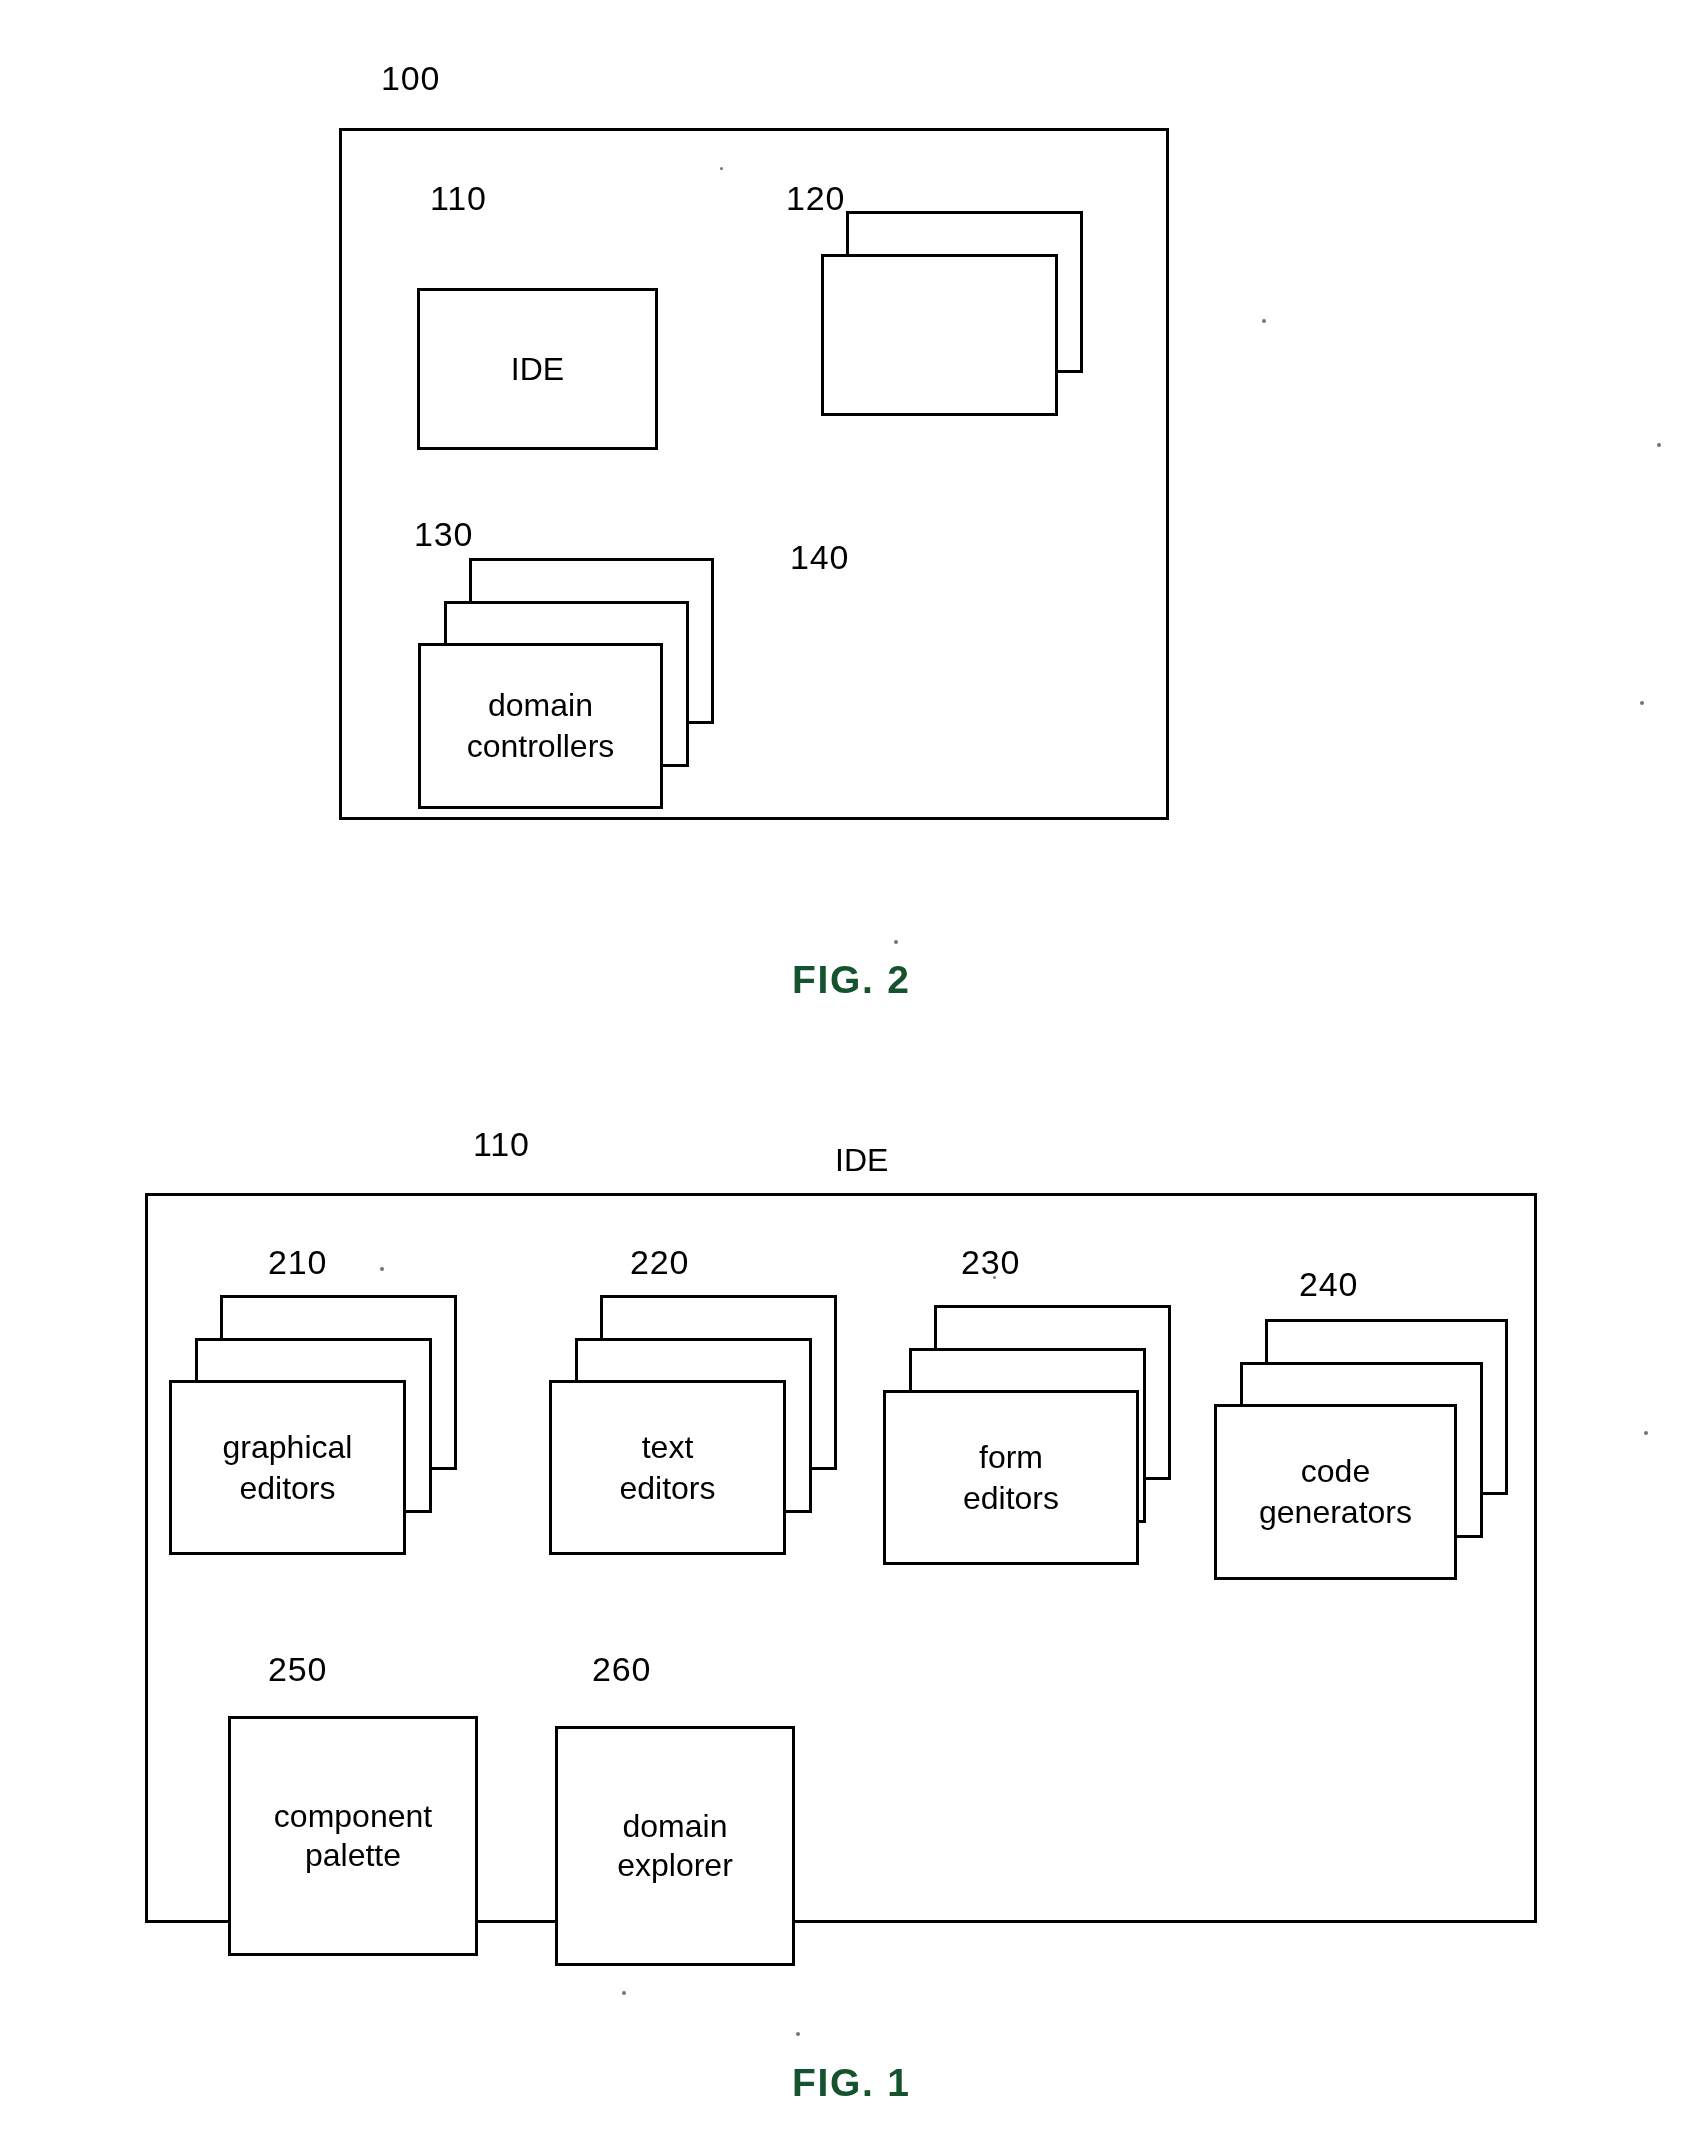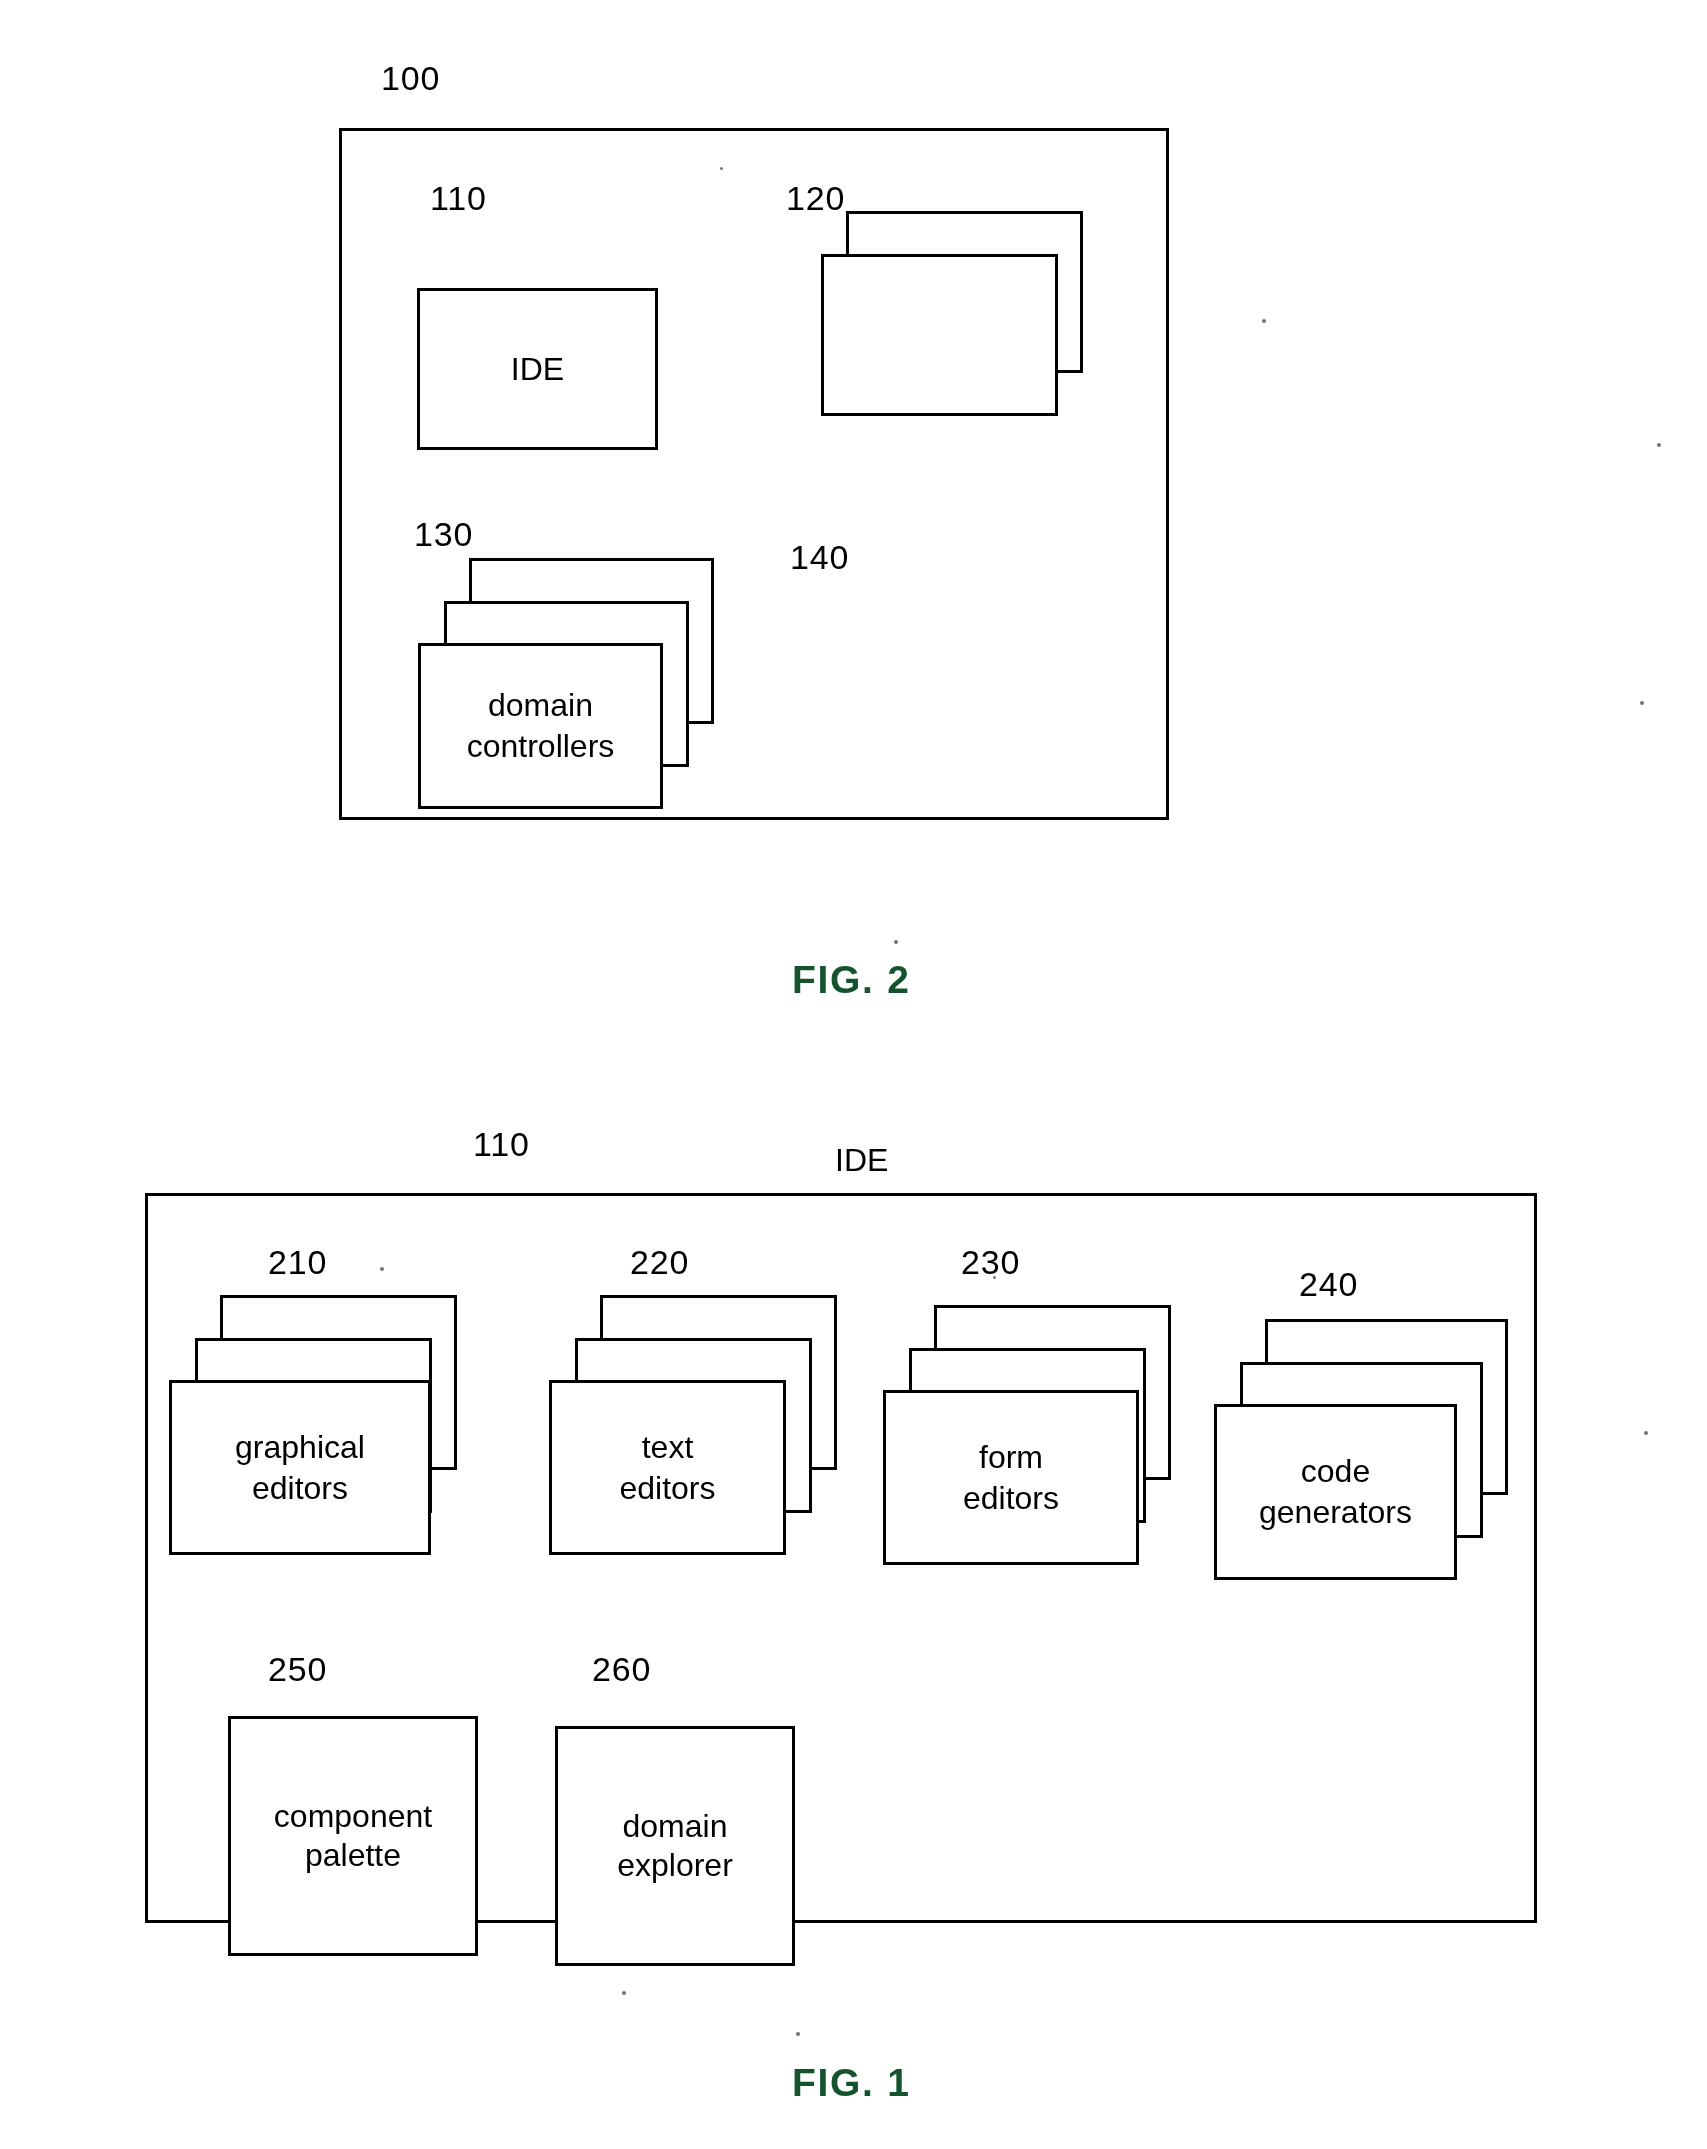--- a/index.html
+++ b/index.html
@@ -144,21 +144,21 @@
 
   <div class="plain-label" style="left:835px; top:1144px;">IDE</div>
 
   <div class="outer-box" style="left:145px; top:1193px; width:1392px; height:730px;"></div>
 
   <div class="ref-num" style="left:268px; top:1245px;">210</div>
 
   <div class="stack" style="left:169px; top:1295px; width:288px; height:264px;">
     <div class="layer back" style="width:237px; height:175px;"></div>
     <div class="layer mid" style="width:237px; height:175px;"></div>
-    <div class="layer front" style="width:262px; height:175px;">
+    <div class="layer front" style="width:237px; height:175px;">
       <div class="node-label">graphical
 editors</div>
     </div>
   </div>
 
   <div class="ref-num" style="left:630px; top:1245px;">220</div>
 
   <div class="stack" style="left:549px; top:1295px; width:288px; height:264px;">
     <div class="layer back" style="width:237px; height:175px;"></div>
     <div class="layer mid" style="width:237px; height:175px;"></div>

